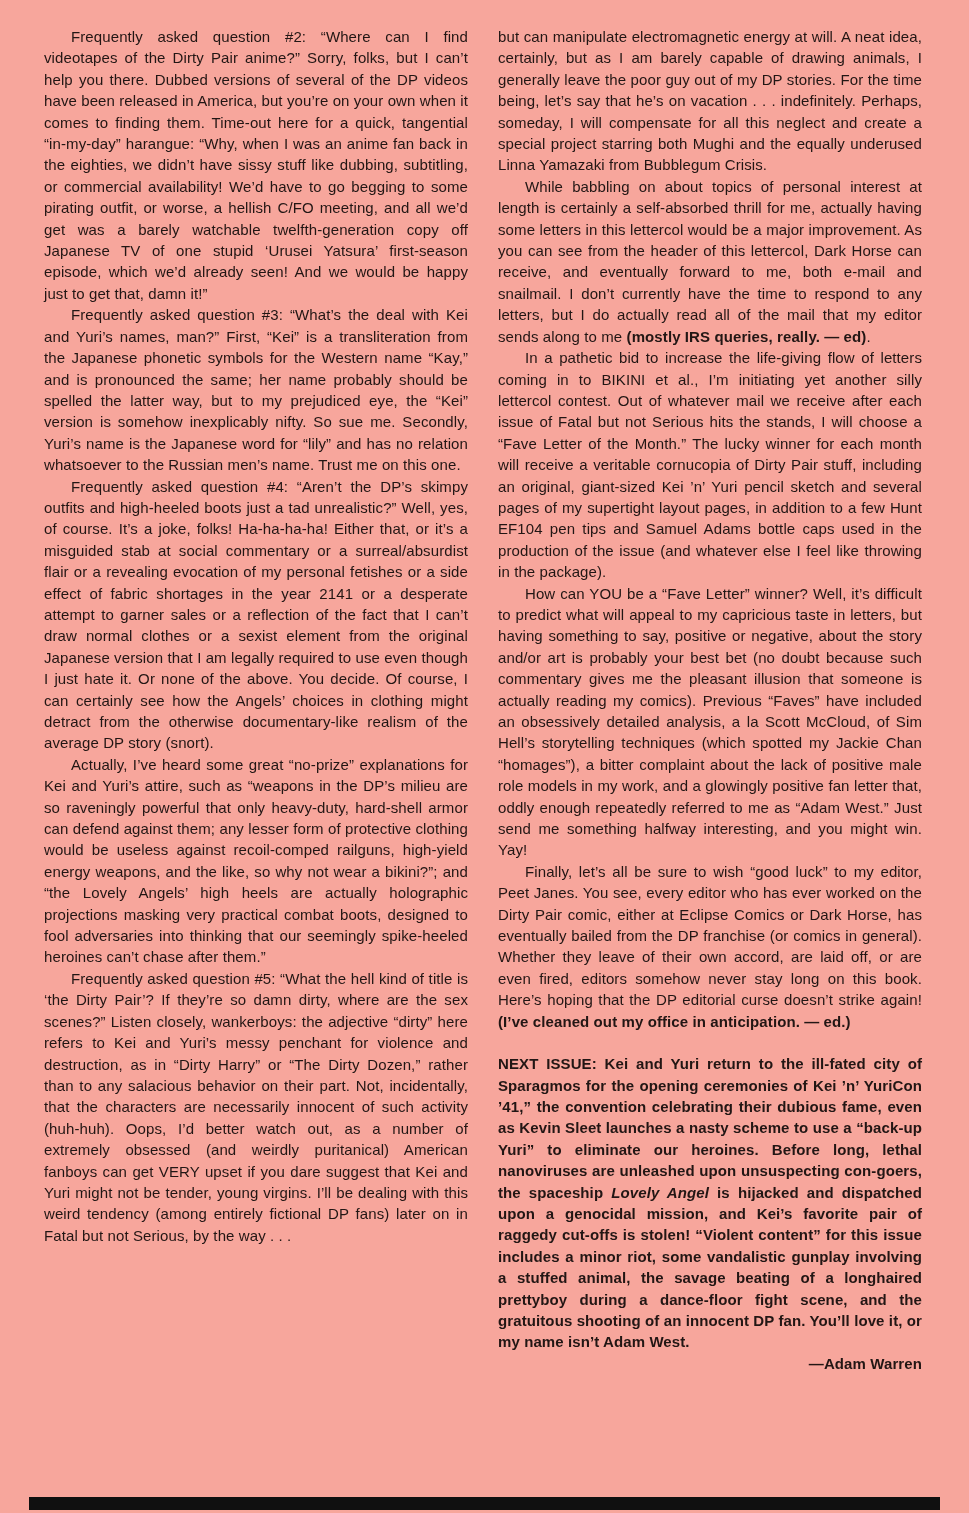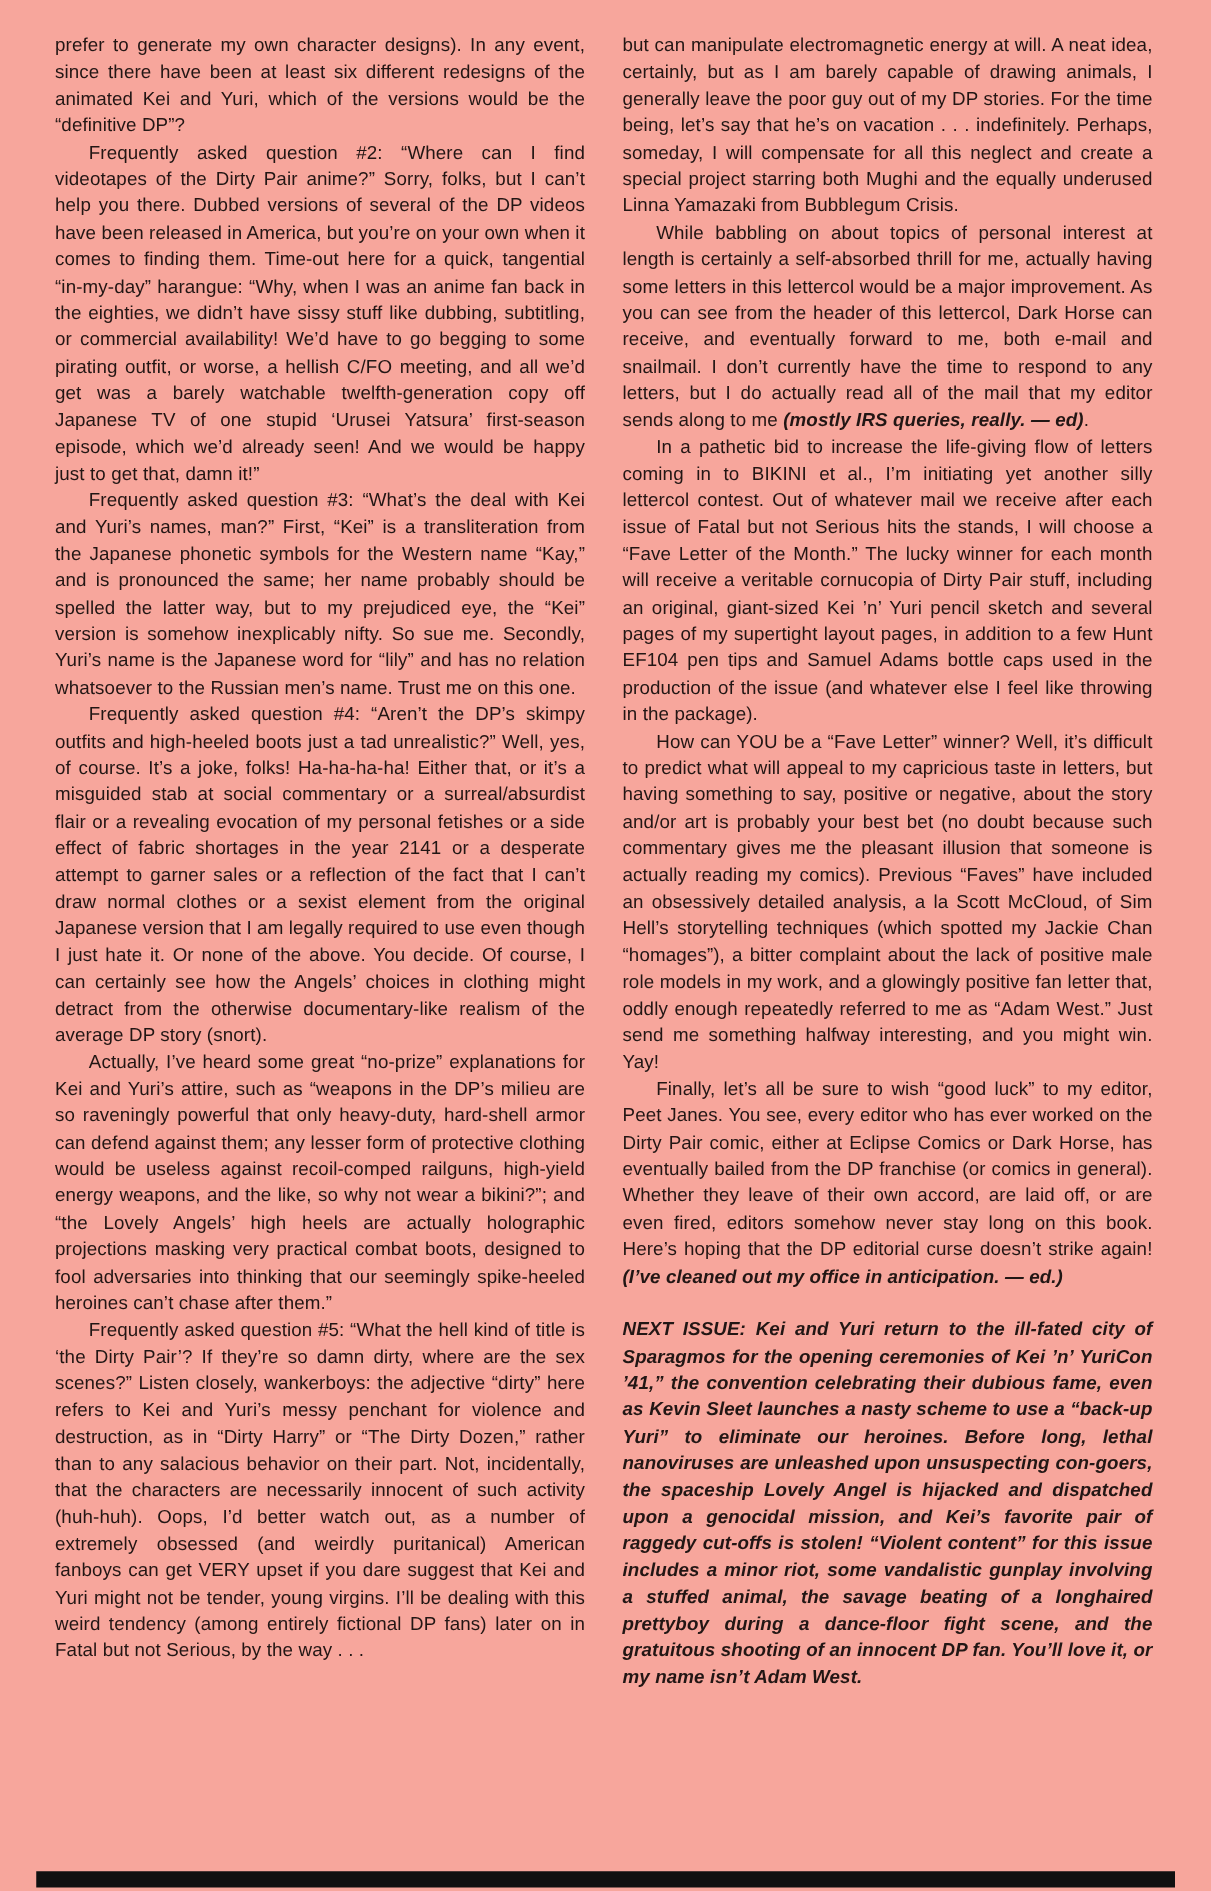--- a/index.html
+++ b/index.html
@@ -30,46 +30,46 @@
     margin: 0;
     font-size: 15px;
     line-height: 21.4px;
     text-align: justify;
     letter-spacing: 0.1px;
   }
   .col p.indent { text-indent: 27px; }
   .col p.gap { margin-top: 21px; }
   .col p.right { text-align: right; }
   .seg-i { }
-  .seg-b { font-weight: bold; font-style: italic; }
+  .seg-b { font-weight: bold; }
   .seg-bi { font-weight: bold; font-style: italic; }
   .bottom-bar {
     position: absolute;
     left: 29px;
     width: 911px;
     height: 13px;
     bottom: 3px;
   }
 </style>
 </head>
 <body style="background: rgb(247, 166, 156); color: rgb(34, 22, 20);">
 
 <div class="page">
   <div class="columns">
     <div class="col">
-        <p><span>prefer to generate my own character designs). In any event, since there have been at least six different redesigns of the animated Kei and Yuri, which of the versions would be the “definitive DP”?</span></p>
         <p class="indent"><span>Frequently asked question #2: “Where can I find videotapes of the Dirty Pair </span><span class="seg-i">anime</span><span>?” Sorry, folks, but I can’t help you there. Dubbed versions of several of the DP videos have been released in America, but you’re on your own when it comes to finding them. Time-out here for a quick, tangential “in-my-day” harangue: “Why, when I was an </span><span class="seg-i">anime</span><span> fan back in the eighties, we didn’t have sissy stuff like dubbing, subtitling, or commercial availability! We’d have to go begging to some pirating outfit, or worse, a hellish C/FO meeting, and all we’d get was a barely watchable twelfth-generation copy off Japanese TV of one stupid ‘Urusei Yatsura’ first-season episode, which we’d already seen! And we would be happy just to get that, damn it!”</span></p>
         <p class="indent"><span>Frequently asked question #3: “What’s the deal with Kei and Yuri’s names, man?” First, “Kei” is a transliteration from the Japanese phonetic symbols for the Western name “Kay,” and is pronounced the same; her name probably should be spelled the latter way, but to my prejudiced eye, the “Kei” version is somehow inexplicably nifty. So sue me. Secondly, Yuri’s name is the Japanese word for “lily” and has no relation whatsoever to the Russian men’s name. Trust me on this one.</span></p>
         <p class="indent"><span>Frequently asked question #4: “Aren’t the DP’s skimpy outfits and high-heeled boots just a tad unrealistic?” Well, yes, of course. It’s a joke, folks! Ha-ha-ha-ha! Either that, or it’s a misguided stab at social commentary or a surreal/absurdist flair or a revealing evocation of my personal fetishes or a side effect of fabric shortages in the year 2141 or a desperate attempt to garner sales or a reflection of the fact that I can’t draw normal clothes or a sexist element from the original Japanese version that I am legally required to use even though I just </span><span class="seg-i">hate</span><span> it. Or none of the above. You decide. Of course, I can certainly see how the Angels’ choices in clothing might detract from the otherwise documentary-like realism of the average DP story (snort).</span></p>
         <p class="indent"><span>Actually, I’ve heard some great “no-prize” explanations for Kei and Yuri’s attire, such as “weapons in the DP’s milieu are so raveningly powerful that only heavy-duty, hard-shell armor can defend against them; any lesser form of protective clothing would be useless against recoil-comped railguns, high-yield energy weapons, and the like, so why </span><span class="seg-i">not</span><span> wear a bikini?”; and “the Lovely Angels’ high heels are actually holographic projections masking very practical combat boots, designed to fool adversaries into thinking that our seemingly spike-heeled heroines can’t chase after them.”</span></p>
         <p class="indent"><span>Frequently asked question #5: “What the hell kind of title is ‘the Dirty Pair’? If they’re so damn </span><span class="seg-i">dirty</span><span>, where are the sex scenes?” Listen closely, wankerboys: the adjective “dirty” here refers to Kei and Yuri’s messy penchant for violence and destruction, as in “Dirty Harry” or “The Dirty Dozen,” rather than to any salacious behavior on their part. Not, incidentally, that the characters are necessarily innocent of such activity (huh-huh). Oops, I’d better watch out, as a number of extremely obsessed (and weirdly puritanical) American fanboys can get VERY upset if you dare suggest that Kei and Yuri might not be tender, young virgins. I’ll be dealing with this weird tendency (among entirely fictional DP fans) later on in </span><span class="seg-i">Fatal but not Serious</span><span>, by the way . . .</span></p>
       </div>
     <div class="col">
         <p><span>but can manipulate electromagnetic energy at will. A neat idea, certainly, but as I am barely capable of drawing animals, I generally leave the poor guy out of my DP stories. For the time being, let’s say that he’s on vacation . . . indefinitely. Perhaps, someday, I will compensate for all this neglect and create a special project starring both Mughi and the equally underused Linna Yamazaki from </span><span class="seg-i">Bubblegum Crisis</span><span>.</span></p>
         <p class="indent"><span>While babbling on about topics of personal interest at length is certainly a self-absorbed thrill for me, actually having some letters in this lettercol would be a major improvement. As you can see from the header of this lettercol, Dark Horse can receive, and eventually forward to me, both e-mail and snailmail. I don’t currently have the time to respond to any letters, but I do actually read all of the mail that my editor sends along to me </span><span class="seg-b">(mostly IRS queries, really. — ed)</span><span>.</span></p>
         <p class="indent"><span>In a pathetic bid to increase the life-giving flow of letters coming in to BIKINI </span><span class="seg-i">et al.</span><span>, I’m initiating yet another silly lettercol contest. Out of whatever mail we receive after each issue of </span><span class="seg-i">Fatal but not Serious</span><span> hits the stands, I will choose a “Fave Letter of the Month.” The lucky winner for each month will receive a veritable cornucopia of Dirty Pair stuff, including an original, giant-sized Kei ’n’ Yuri pencil sketch and several pages of my supertight layout pages, in addition to a few Hunt EF104 pen tips and Samuel Adams bottle caps used in the production of the issue (and whatever else I feel like throwing in the package).</span></p>
         <p class="indent"><span>How can YOU be a “Fave Letter” winner? Well, it’s difficult to predict what will appeal to my capricious taste in letters, but having something to say, positive </span><span class="seg-i">or</span><span> negative, about the story and/or art is probably your best bet (no doubt because such commentary gives me the pleasant illusion that someone is actually reading my comics). Previous “Faves” have included an obsessively detailed analysis, a la Scott McCloud, of </span><span class="seg-i">Sim Hell</span><span>’s storytelling techniques (which spotted my Jackie Chan “homages”), a bitter complaint about the lack of positive male role models in my work, and a glowingly positive fan letter that, oddly enough repeatedly referred to me as “Adam </span><span class="seg-i">West</span><span>.” Just send me something halfway interesting, and you might win. Yay!</span></p>
         <p class="indent"><span>Finally, let’s all be sure to wish “good luck” to my editor, Peet Janes. You see, every editor who has ever worked on the Dirty Pair comic, either at Eclipse Comics or Dark Horse, has eventually bailed from the DP franchise (or comics in general). Whether they leave of their own accord, are laid off, or are even fired, editors somehow never stay long on this book. Here’s hoping that the DP editorial curse doesn’t strike again! </span><span class="seg-b">(I’ve cleaned out my office in anticipation. — ed.)</span></p>
         <p class="gap"><span class="seg-b">NEXT ISSUE: Kei and Yuri return to the ill-fated city of Sparagmos for the opening ceremonies of Kei ’n’ YuriCon ’41,” the convention celebrating their dubious fame, even as Kevin Sleet launches a nasty scheme to use a “back-up Yuri” to eliminate our heroines. Before long, lethal nanoviruses are unleashed upon unsuspecting con-goers, the spaceship </span><span class="seg-bi">Lovely Angel</span><span class="seg-b"> is hijacked and dispatched upon a genocidal mission, and Kei’s favorite pair of raggedy cut-offs is stolen! “Violent content” for this issue includes a minor riot, some vandalistic gunplay involving a stuffed animal, the savage beating of a longhaired prettyboy during a dance-floor fight scene, and the gratuitous shooting of an innocent DP fan. You’ll love it, or my name isn’t Adam West.</span></p>
+        <p class="right"><span class="seg-b">—Adam Warren</span></p>
       </div>
   </div>
   <div class="bottom-bar" style="background: rgb(16, 16, 16);"></div>
 </div>
 
 </body></html>

